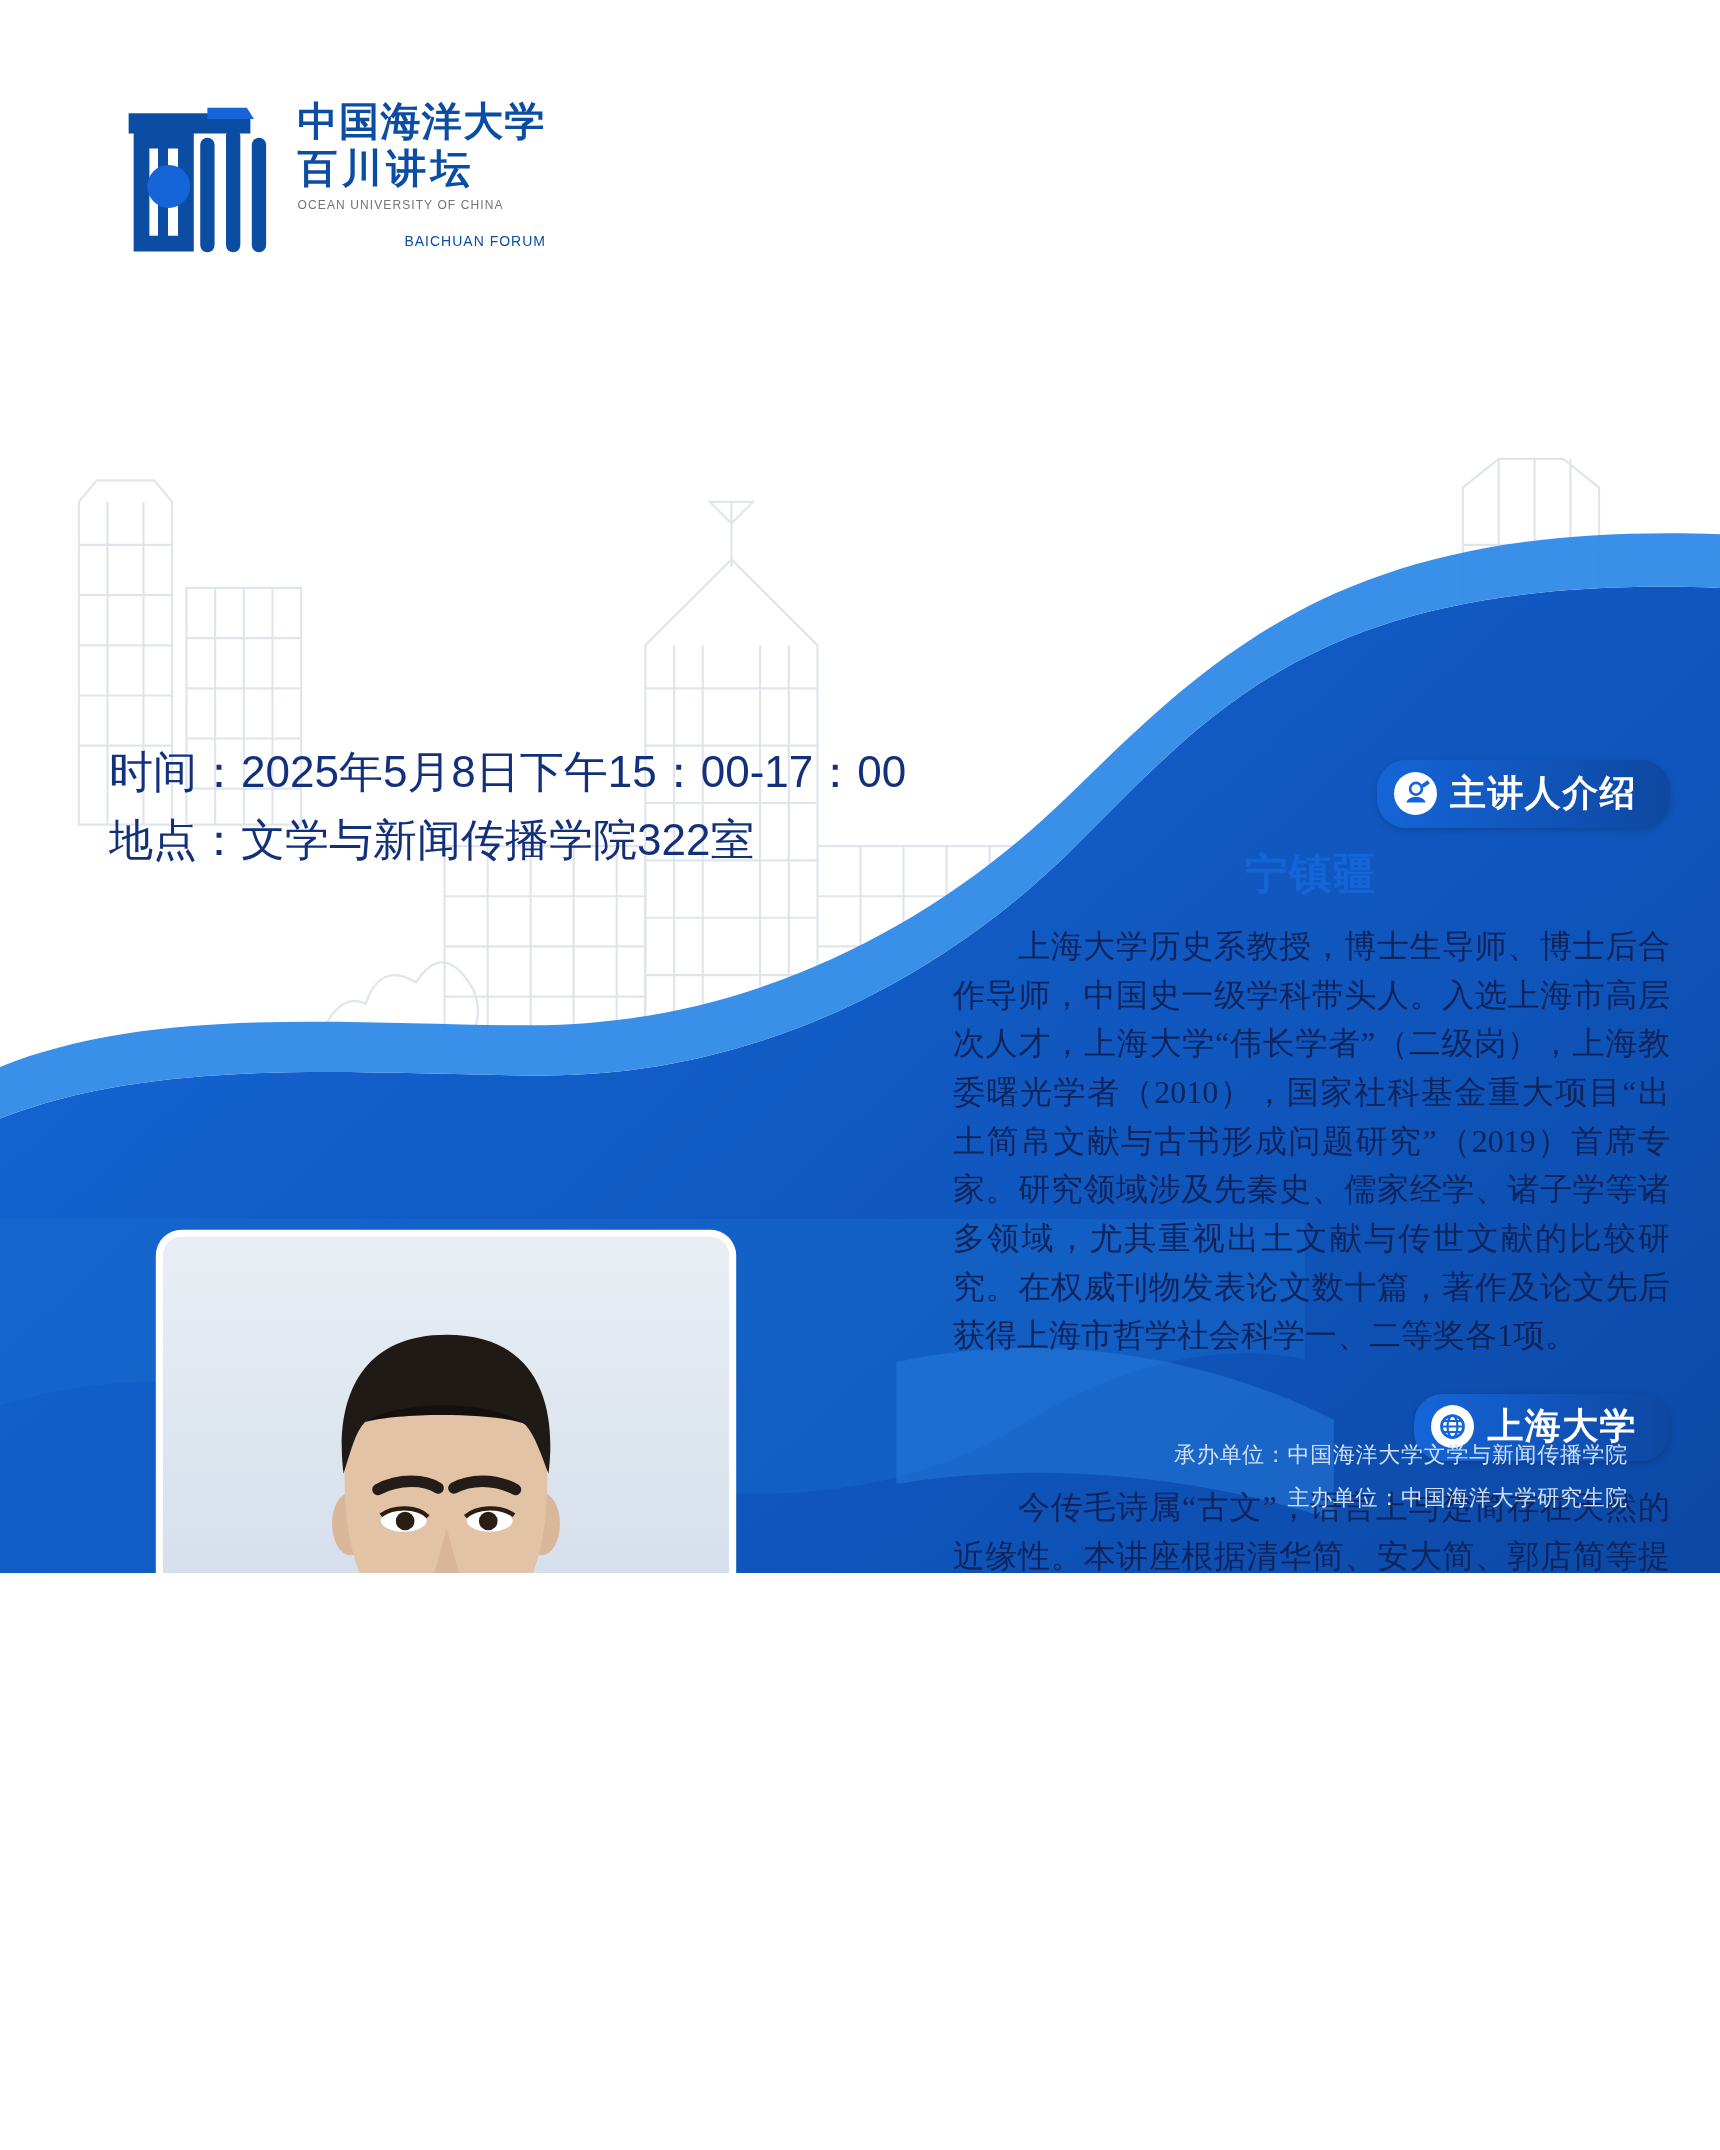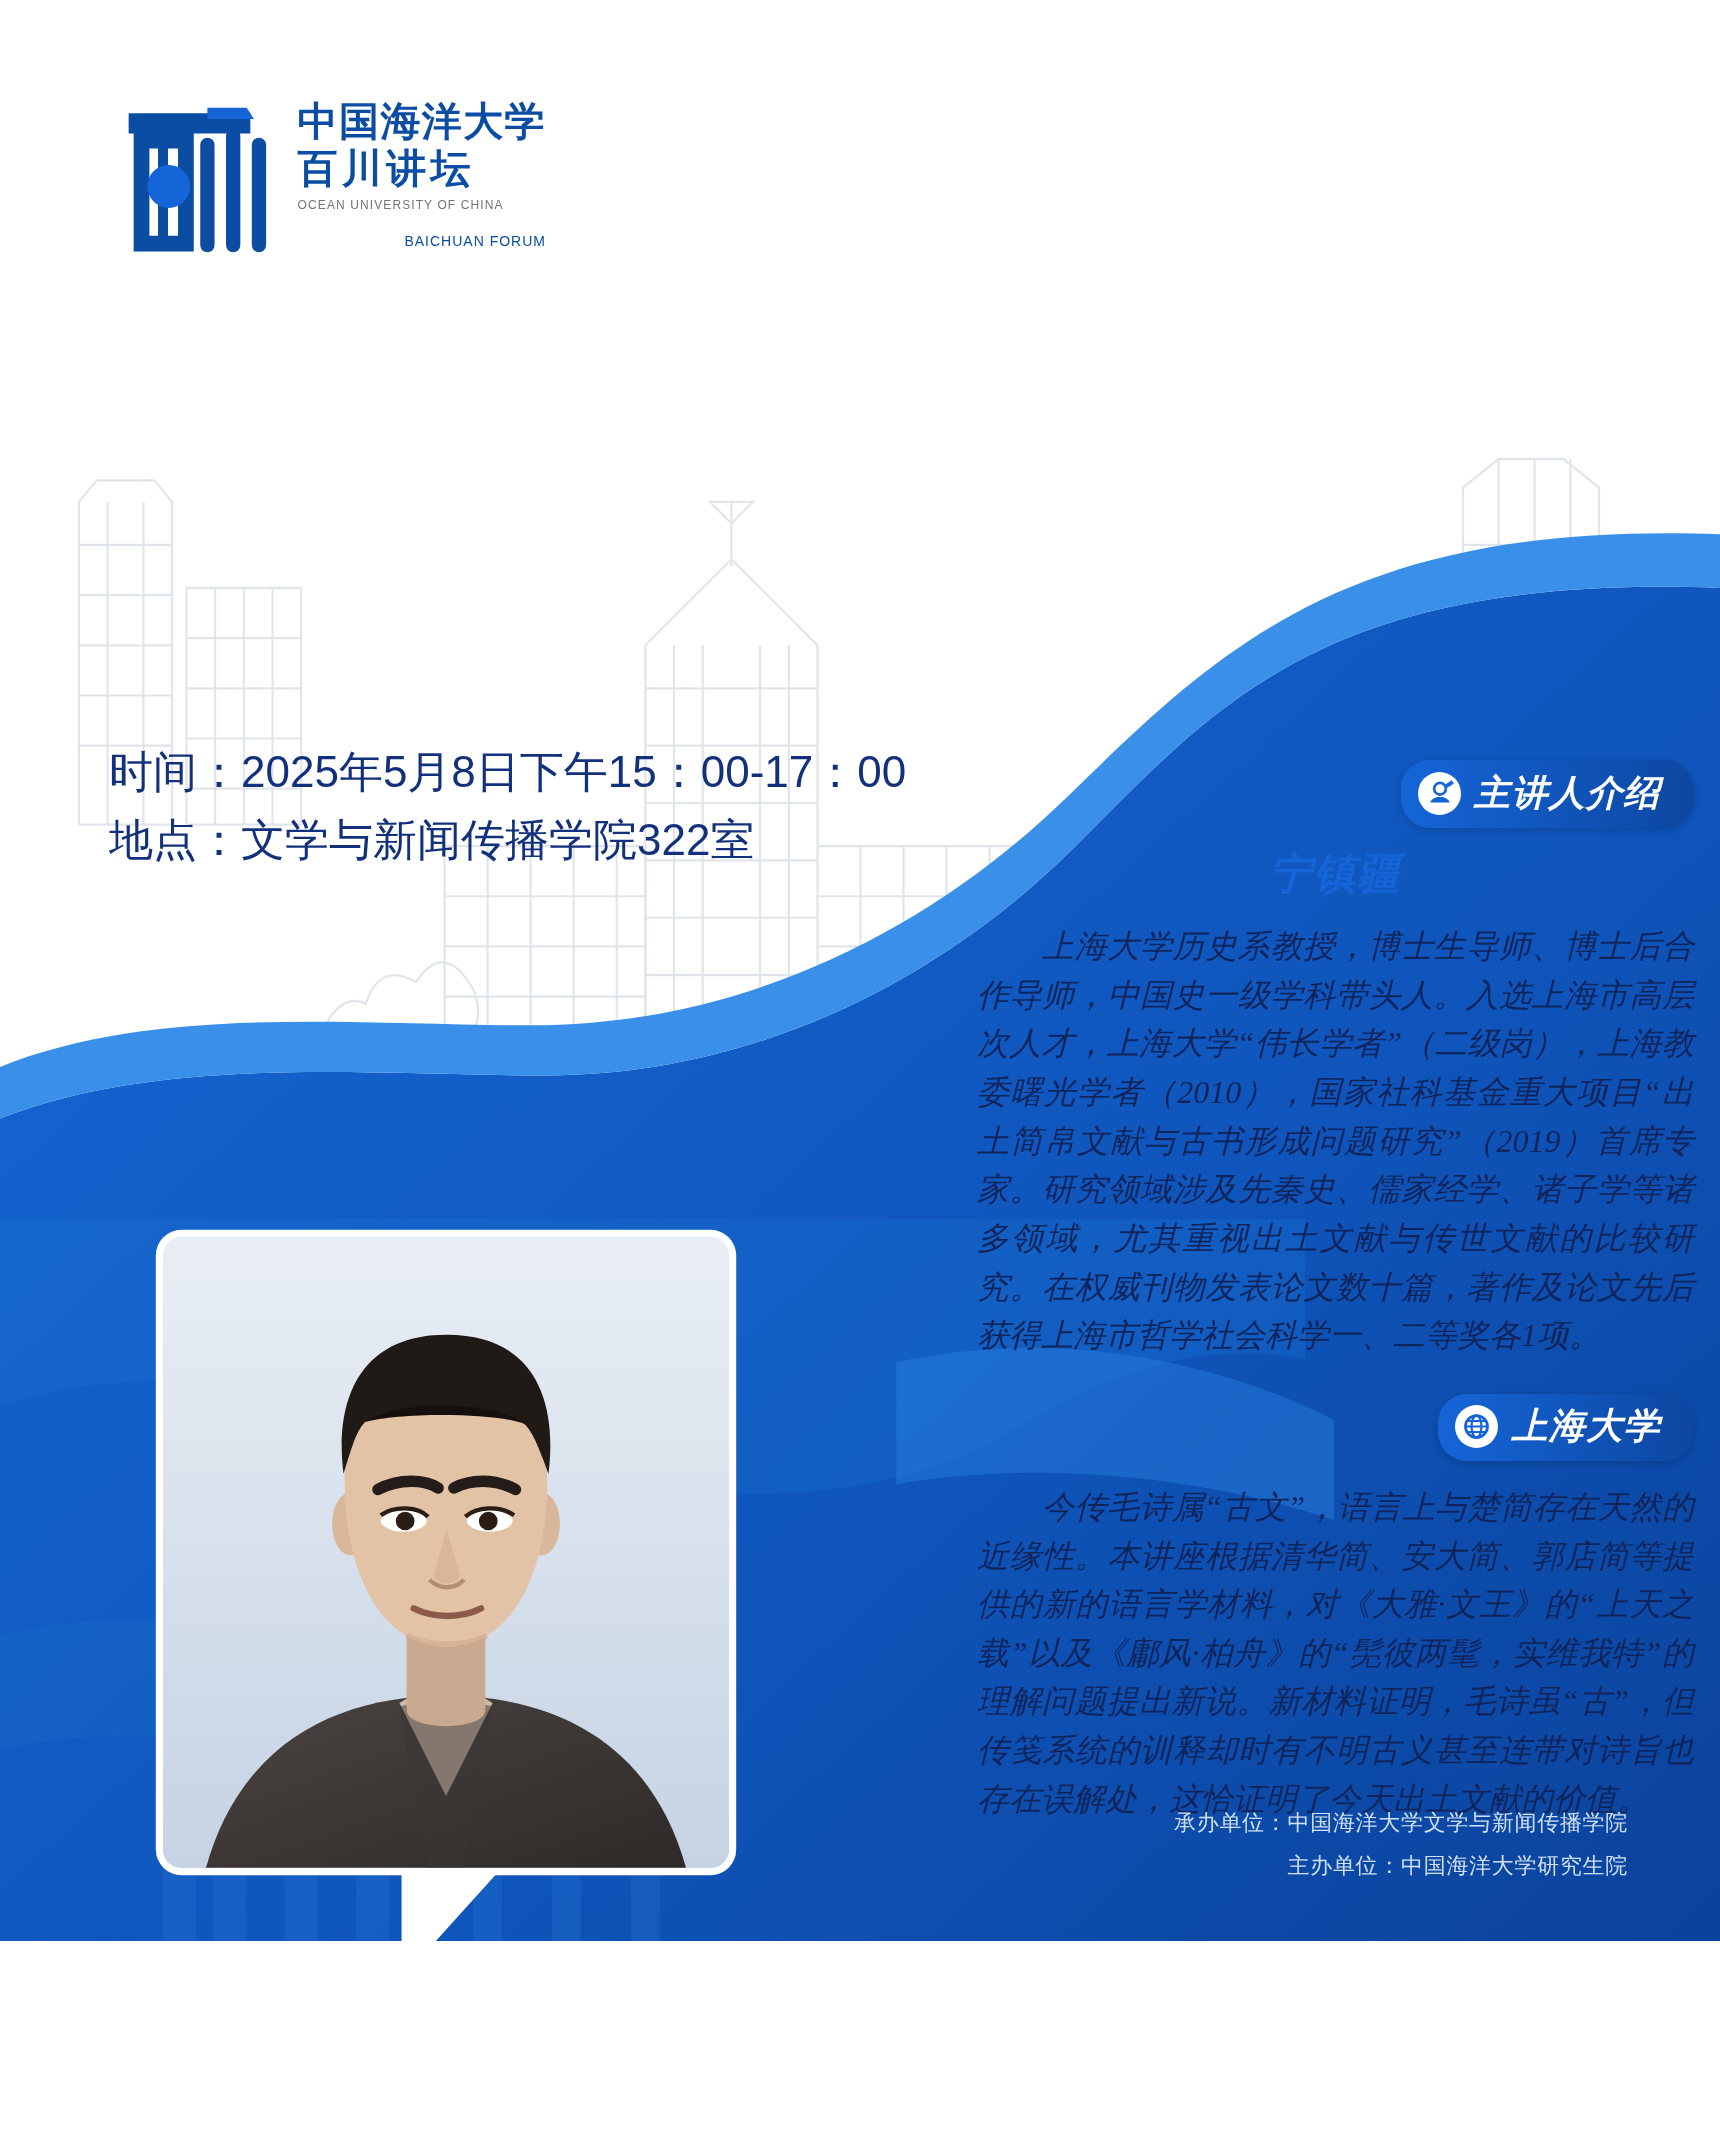--- a/index.html
+++ b/index.html
@@ -6,21 +6,21 @@
     margin: 0;
     padding: 0;
     background: #ffffff;
   }
   body {
     font-family: "Liberation Serif", "DejaVu Serif", serif;
   }
   .poster {
     position: relative;
     width: 1721px;
-    height: 1941px;
+    height: 1573px;
     overflow: hidden;
     background: #ffffff;
   }
 
   
   .bg-svg {
     position: absolute;
     inset: 0;
     width: 1721px;
     height: 2151px;
@@ -125,24 +125,23 @@
     position: absolute;
     inset: 0;
     overflow: hidden;
     border-radius: 14.3px;
     background: linear-gradient(#dfe7f1, #c9d6e6);
   }
 
   
   .right-col {
     position: absolute;
-    left: 977px;
+    left: 953px;
     top: 760px;
     width: 717px;
-    font-style: italic;
   }
   .section-badge {
     display: inline-flex;
     align-items: center;
     gap: 13px;
     background: linear-gradient(90deg, #1565d8, #0d47a1);
     color: #ffffff;
     border-radius: 29px;
     padding: 8.6px 33px 10px 17px;
     font-size: 36px;

